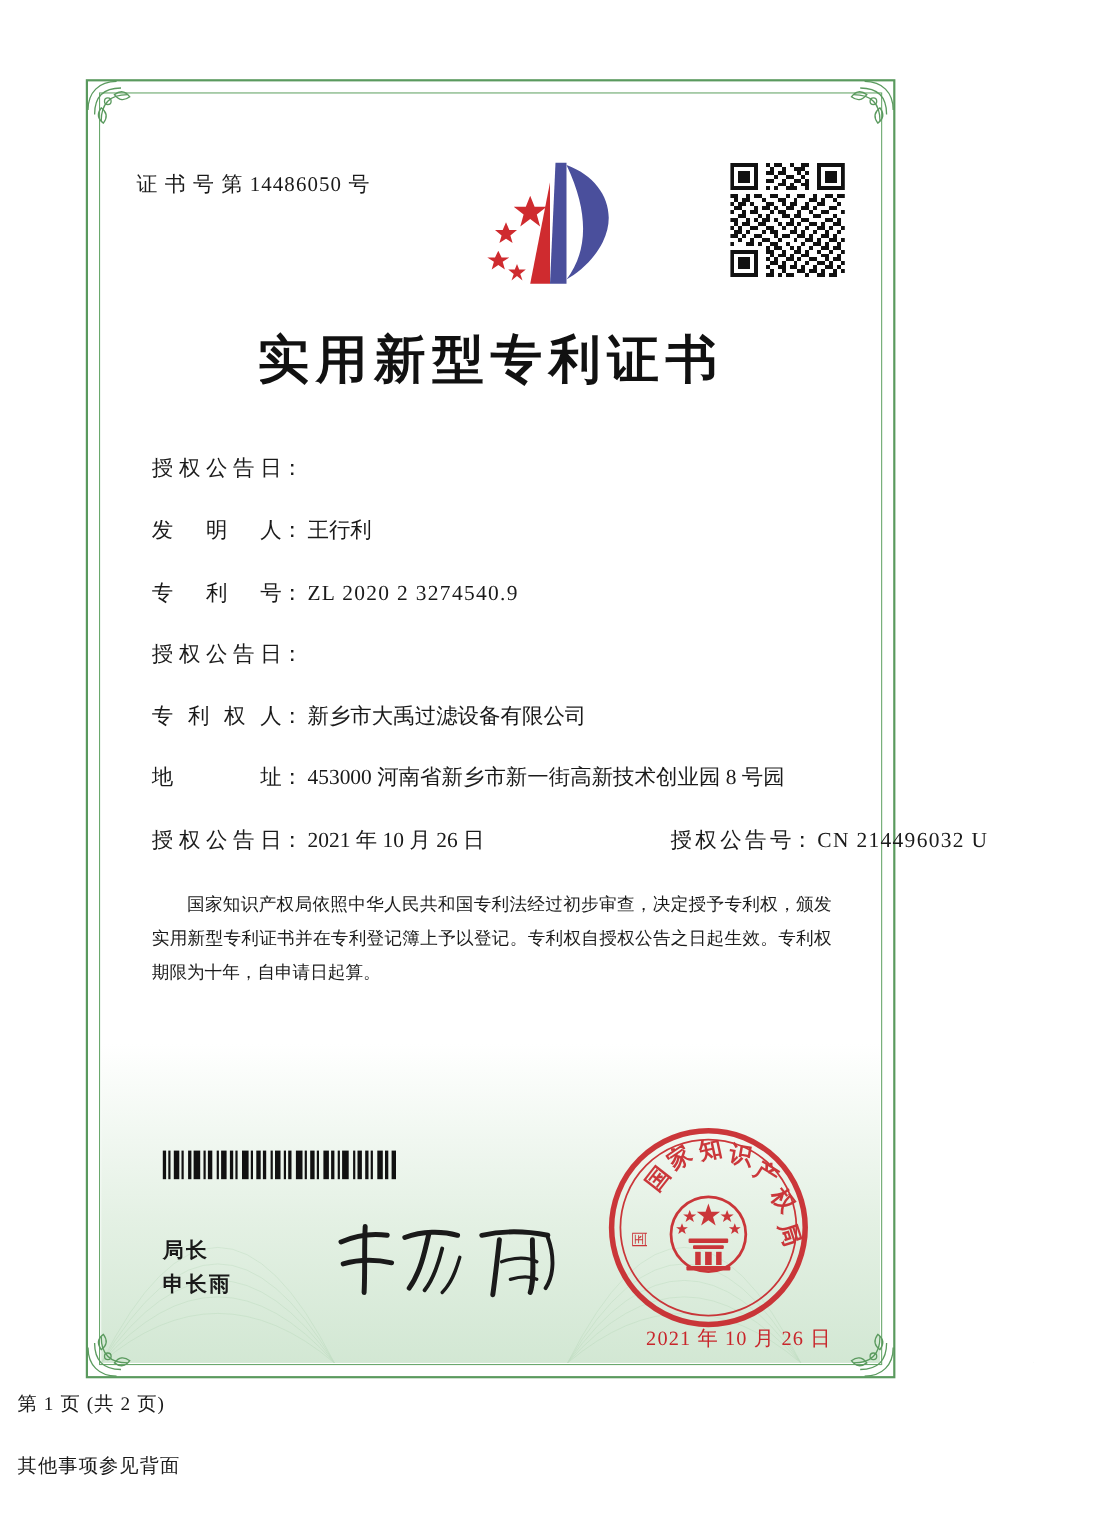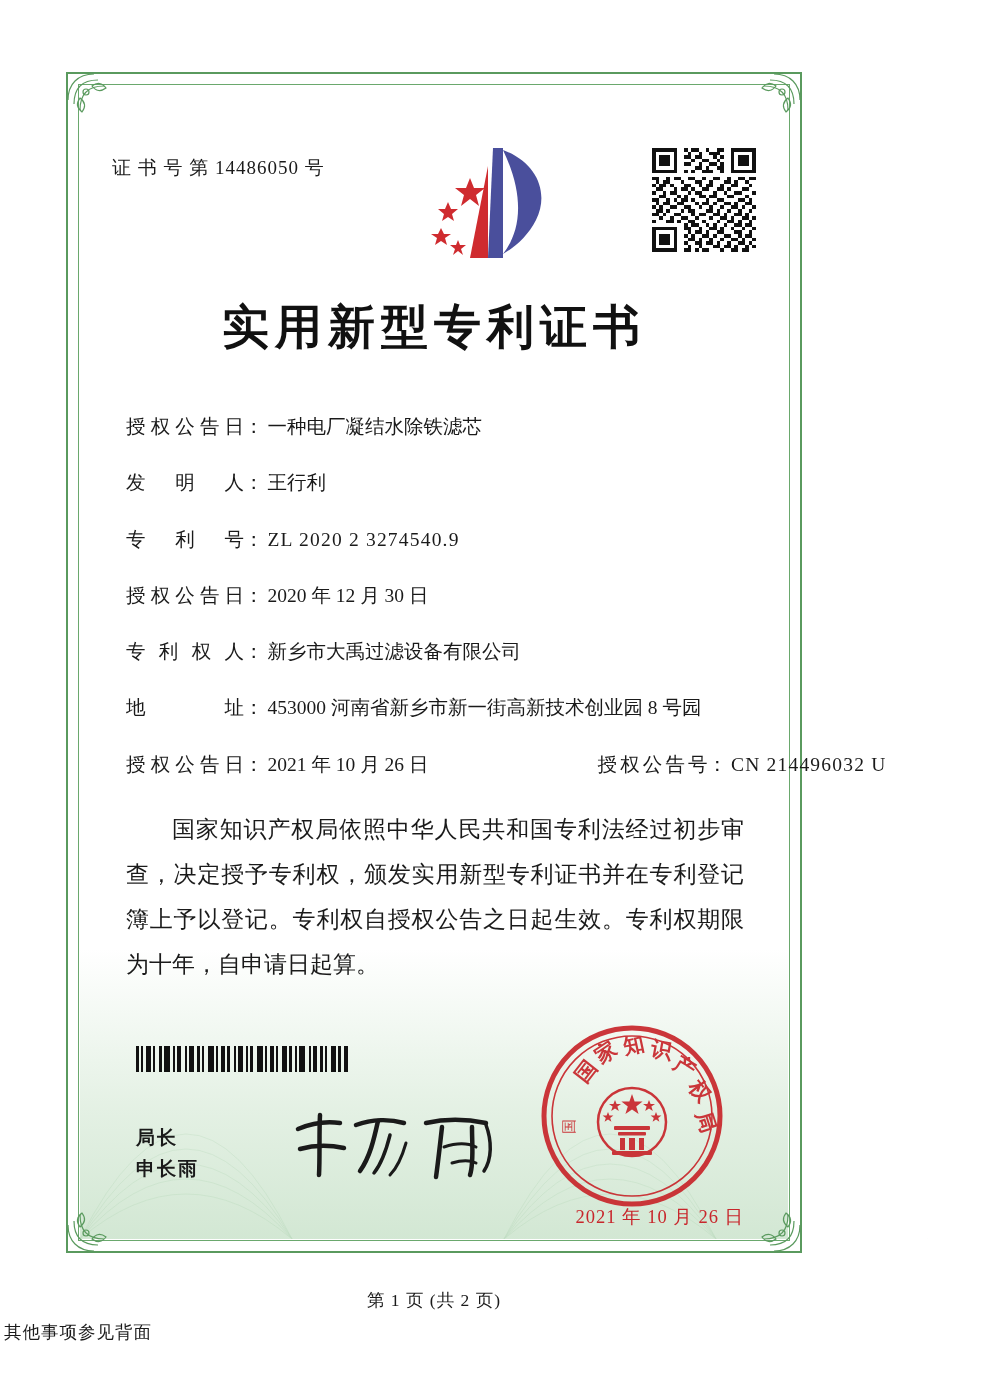--- a/index.html
+++ b/index.html
@@ -11,21 +11,21 @@
     width: 1000px;
     height: 1375px;
     font-family: "Liberation Serif", "DejaVu Serif", serif;
     color: #1a1a1a;
     position: relative;
     overflow: hidden;
   }
 
   .certificate {
     position: absolute;
-    left: 4px; top: 0;
+    left: 16px; top: 0;
     width: 860px;
     height: 1375px;
     background: #ffffff;
   }
 
   
   .frame-outer {
     position: absolute;
     left: 62px; top: 72px;
     right: 62px; bottom: 122px;
@@ -145,23 +145,24 @@
     white-space: nowrap;
   }
   .mono-sp { letter-spacing: 1.2px; }
 
   
   .body-text {
     position: absolute;
     left: 122px;
     right: 120px;
     top: 808px;
-    font-size: 23px;
+    font-size: 16px;
     line-height: 1.95;
     text-align: justify;
+    font-family: Liberation Mono, monospace;
   }
   .body-text p { margin: 0 0 2px 0; text-indent: 2em; }
 
   
   .barcode {
     position: absolute;
     left: 132px;
     top: 1046px;
     width: 252px;
     height: 26px;
@@ -203,24 +204,23 @@
     font-size: 18.5px;
     color: #c8262b;
     letter-spacing: 1px;
   }
 
   
   .page-num {
     position: absolute;
     left: 0; right: 0;
     top: 1264px;
-    text-align: center;
+    text-align: left;
     font-size: 17.5px;
     letter-spacing: 1px;
-    margin-top: 24px;
   }
   .footer-note {
     position: absolute;
     left: 0; right: 0;
     top: 1320px;
     text-align: left;
     font-size: 17.5px;
     letter-spacing: 1px;
   }
 </style>
@@ -517,21 +517,20 @@
 
   <div class="main-title">实用新型专利证书</div>
 
   <div class="fields">
 
     <div class="field-row">
       <span class="field-label">
           <span class="lbl-txt">授权公告日</span>
         </span>
       <span class="field-colon">：</span>
-      <span class="field-value">一种电厂凝结水除铁滤芯</span>
     </div>
 
     <div class="field-row">
       <span class="field-label">
           <span class="lbl-txt">发明人</span>
         </span>
       <span class="field-colon">：</span>
       <span class="field-value">王行利</span>
     </div>
 
@@ -541,21 +540,20 @@
         </span>
       <span class="field-colon">：</span>
       <span class="field-value mono-sp">ZL 2020 2 3274540.9</span>
     </div>
 
     <div class="field-row">
       <span class="field-label">
           <span class="lbl-txt">授权公告日</span>
         </span>
       <span class="field-colon">：</span>
-      <span class="field-value">2020 年 12 月 30 日</span>
     </div>
 
     <div class="field-row">
       <span class="field-label">
           <span class="lbl-txt">专利权人</span>
         </span>
       <span class="field-colon">：</span>
       <span class="field-value">新乡市大禹过滤设备有限公司</span>
     </div>
 

